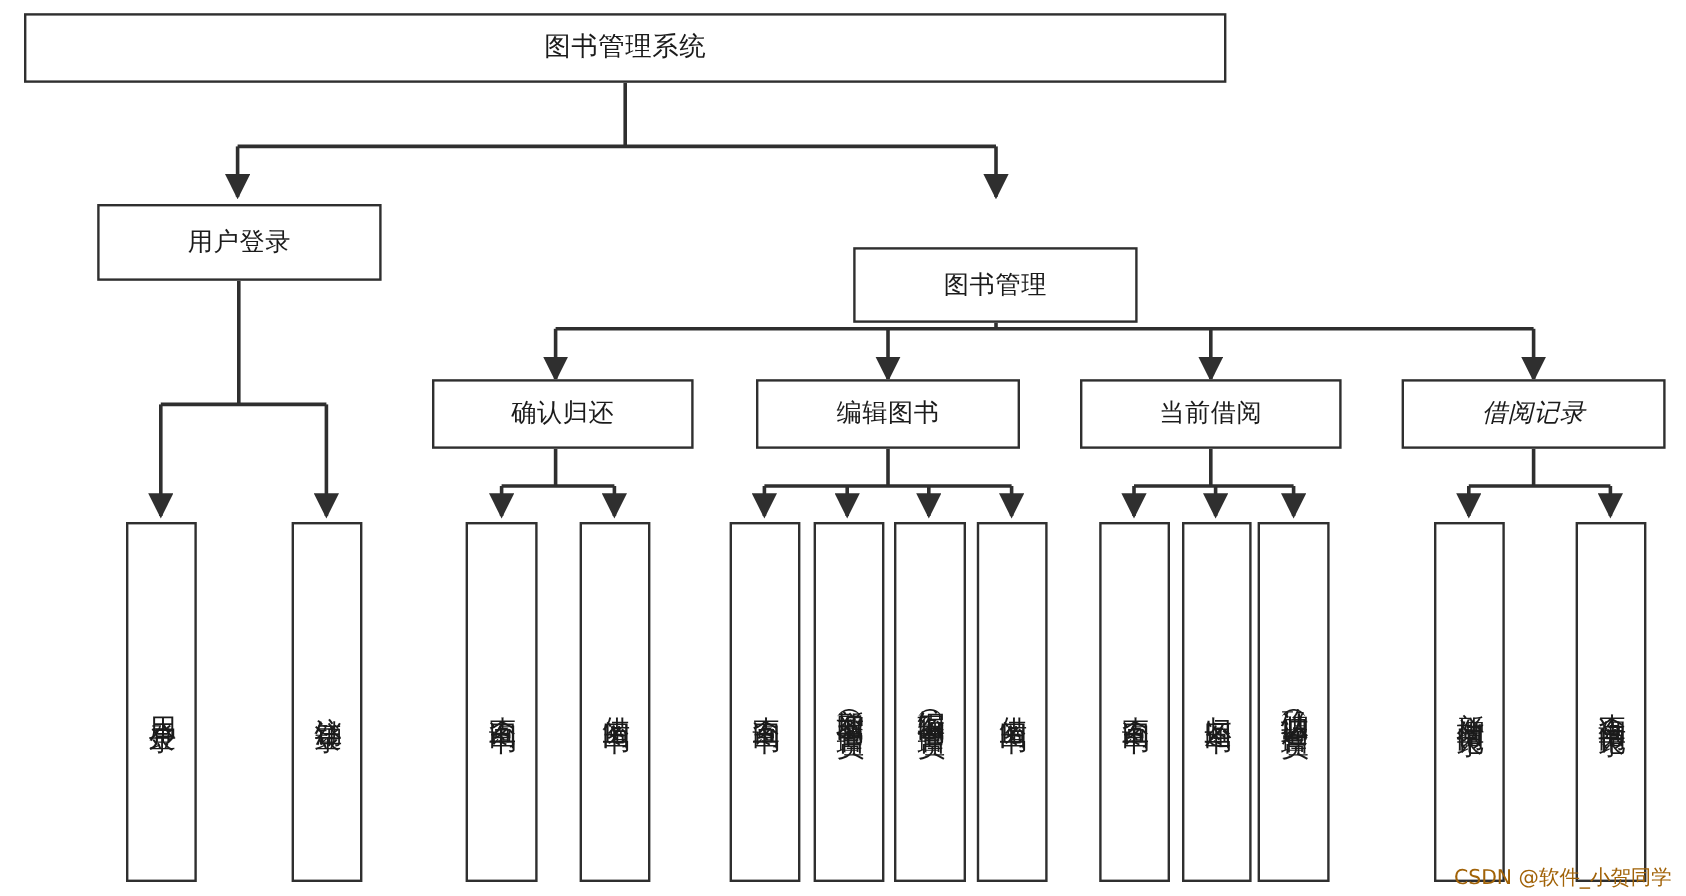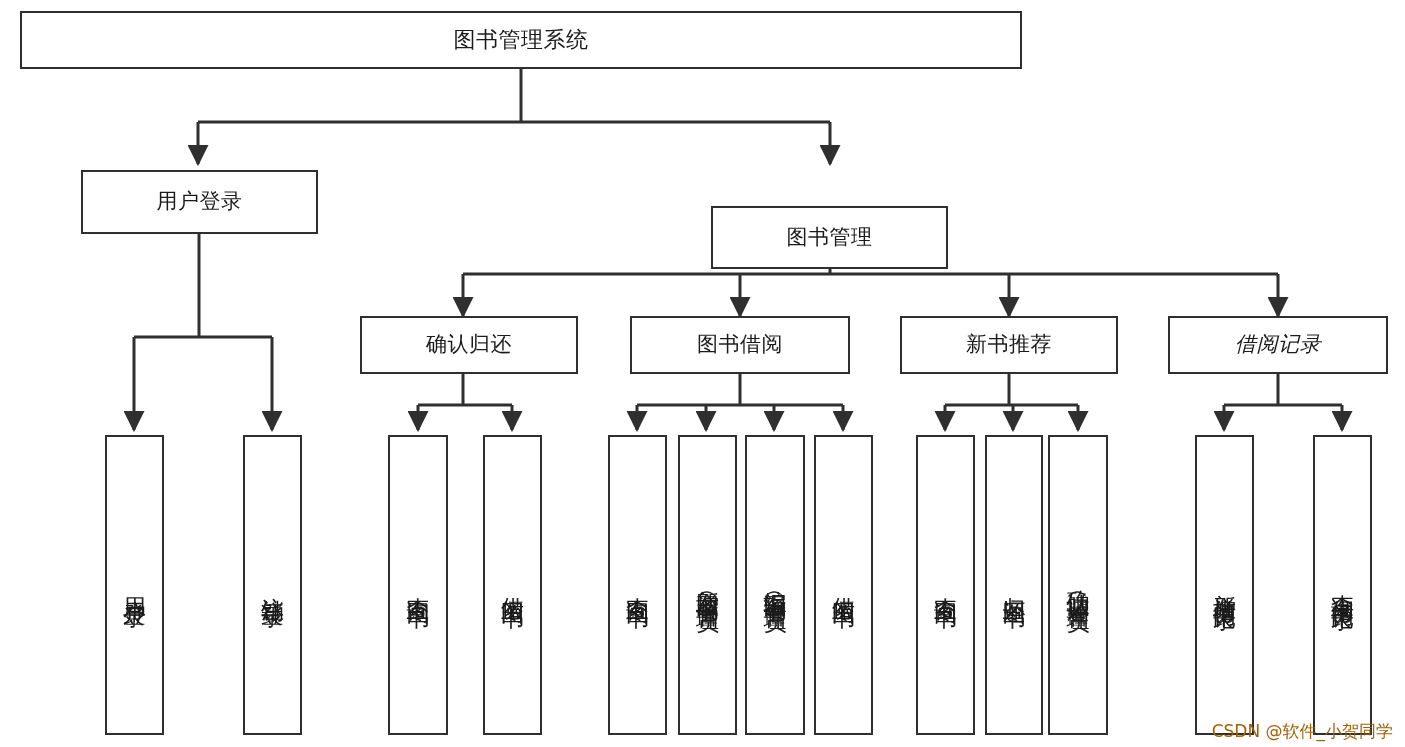--- a/index.html
+++ b/index.html
@@ -131,24 +131,24 @@
     <span class="label">用户登录</span>
   </div>
   <div class="node horiz" style="left:711px; top:170px; width:237px; height:63px;margin-top:36px;">
     <span class="label">图书管理</span>
   </div>
 
   <div class="node horiz" style="left:360px; top:316px; width:218px; height:58px;">
     <span class="label">确认归还</span>
   </div>
   <div class="node horiz" style="left:630px; top:316px; width:220px; height:58px;">
-    <span class="label">图书借阅</span>
+    <span class="label">编辑图书</span>
   </div>
   <div class="node horiz" style="left:900px; top:316px; width:218px; height:58px;">
-    <span class="label">新书推荐</span>
+    <span class="label">当前借阅</span>
   </div>
   <div class="node horiz" style="left:1168px; top:316px; width:220px; height:58px;font-style:italic;">
     <span class="label">借阅记录</span>
   </div>
 
   <div class="node vert" style="left:105px; top:435px; width:59px; height:300px;">
     <span class="label">用户登录</span>
   </div>
   <div class="node vert" style="left:243px; top:435px; width:59px; height:300px;">
     <span class="label">注销登录</span>

